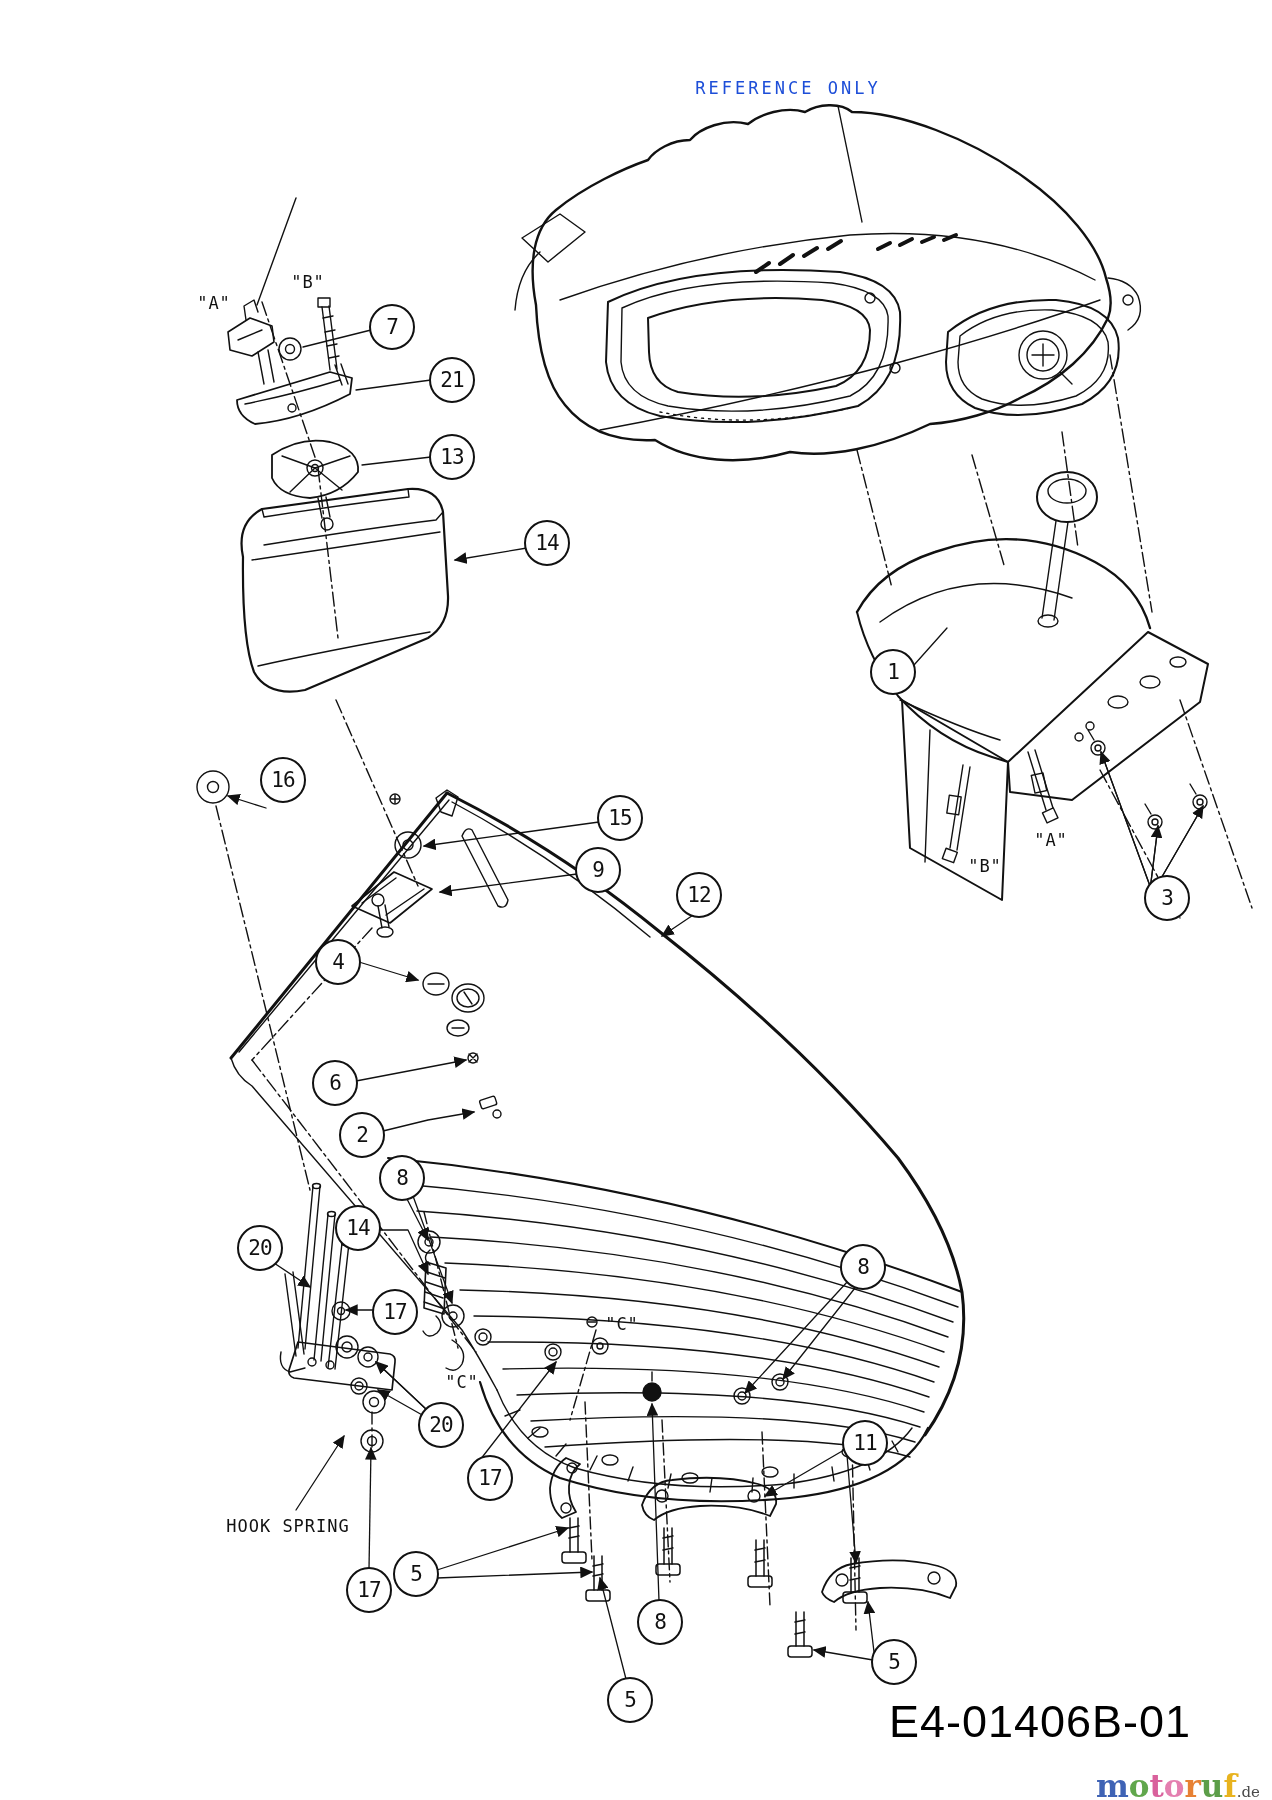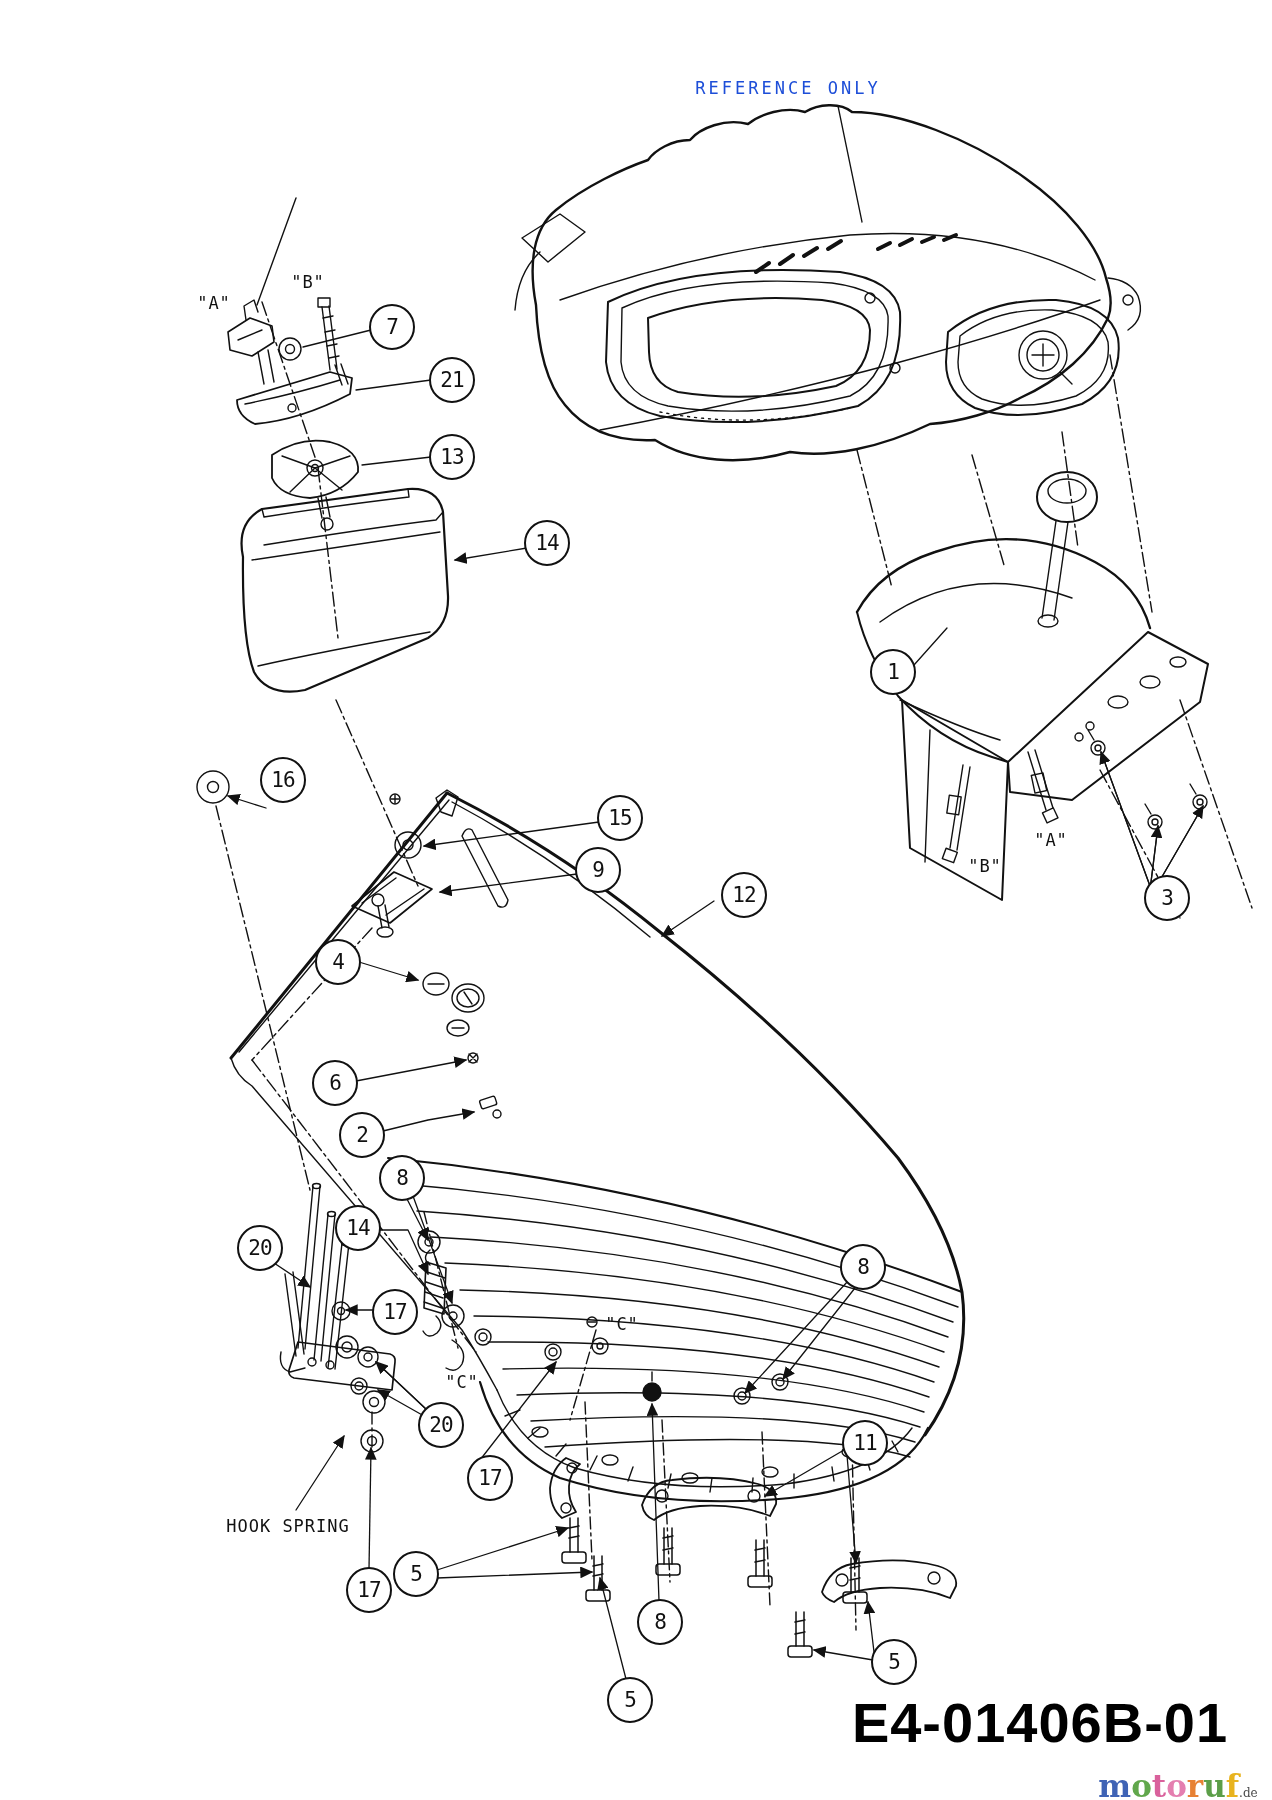--- a/index.html
+++ b/index.html
@@ -11,25 +11,25 @@
            font:21px/1 "DejaVu Sans Mono",monospace;color:#111;
            transform:translate(-50%,-50%);letter-spacing:-1px;}
   .lbl{position:absolute;transform:translate(-50%,-50%);white-space:pre;
        font:17px/1.2 "DejaVu Sans Mono",monospace;letter-spacing:1px;color:#111;}
   .note{position:absolute;left:190px;top:120px;font:16.5px/21px "DejaVu Sans Mono",monospace;
         letter-spacing:.5px;color:#111;white-space:pre;}
   .refonly{position:absolute;left:788px;top:88px;transform:translate(-50%,-50%);
            font:17px "DejaVu Sans Mono",monospace;letter-spacing:3px;white-space:nowrap;color:#1d4ed8;}
   .svc{position:absolute;left:903px;top:1420px;font:14.5px/20px "Liberation Sans",sans-serif;color:#111;white-space:pre;}
   .code{position:absolute;left:1040px;top:1722px;transform:translate(-50%,-50%);
-        font-family:"Liberation Sans",sans-serif;font-size:56px;font-weight:700;
+        font-family:"Liberation Sans",sans-serif;font-size:45px;font-weight:400;
         letter-spacing:1px;color:#000;white-space:nowrap;}
   .logo{position:absolute;left:1178px;top:1786px;transform:translate(-50%,-50%);
         font-family:"DejaVu Serif",serif;font-weight:bold;font-size:31px;white-space:nowrap;}
-  .logo .suffix{font-size:12px;font-weight:normal;}
+  .logo .suffix{font-size:15px;font-weight:normal;}
 </style>
 </head>
 <body>
 
 <div class="canvas">
 
   <svg class="art" width="1272" height="1800" viewBox="0 0 1272 1800" fill="none" stroke="#111" stroke-width="1.4" stroke-linecap="round" stroke-linejoin="round">
     <defs>
       <marker id="arr" markerWidth="11" markerHeight="9" refX="9" refY="4.5" orient="auto">
         <path d="M0,0 L10,4.5 L0,9 Z" fill="#111" stroke="none"></path>
@@ -377,21 +377,21 @@
       <div class="callout" style="left: 630px; top: 1700px;">5</div>
       <div class="callout" style="left: 894px; top: 1662px;">5</div>
       <div class="callout" style="left: 335px; top: 1083px;">6</div>
       <div class="callout" style="left: 392px; top: 327px;">7</div>
       <div class="callout" style="left: 402px; top: 1178px;">8</div>
       <div class="callout" style="left: 863px; top: 1267px;">8</div>
       <div class="callout" style="left: 660px; top: 1622px;">8</div>
       <div class="callout" style="left: 598px; top: 870px;">9</div>
       <div class="callout" style="left: 547px; top: 543px;">14</div>
       <div class="callout" style="left: 865px; top: 1443px;">11</div>
-      <div class="callout" style="left: 744px; top: 895px;">12</div>
+      <div class="callout" style="left: 699px; top: 895px;">12</div>
       <div class="callout" style="left: 452px; top: 457px;">13</div>
       <div class="callout" style="left: 358px; top: 1228px;">14</div>
       <div class="callout" style="left: 620px; top: 818px;">15</div>
       <div class="callout" style="left: 283px; top: 780px;">16</div>
       <div class="callout" style="left: 395px; top: 1312px;">17</div>
       <div class="callout" style="left: 490px; top: 1478px;">17</div>
       <div class="callout" style="left: 369px; top: 1590px;">17</div>
       <div class="callout" style="left: 441px; top: 1425px;">20</div>
       <div class="callout" style="left: 260px; top: 1248px;">20</div>
       <div class="callout" style="left: 452px; top: 380px;">21</div>

